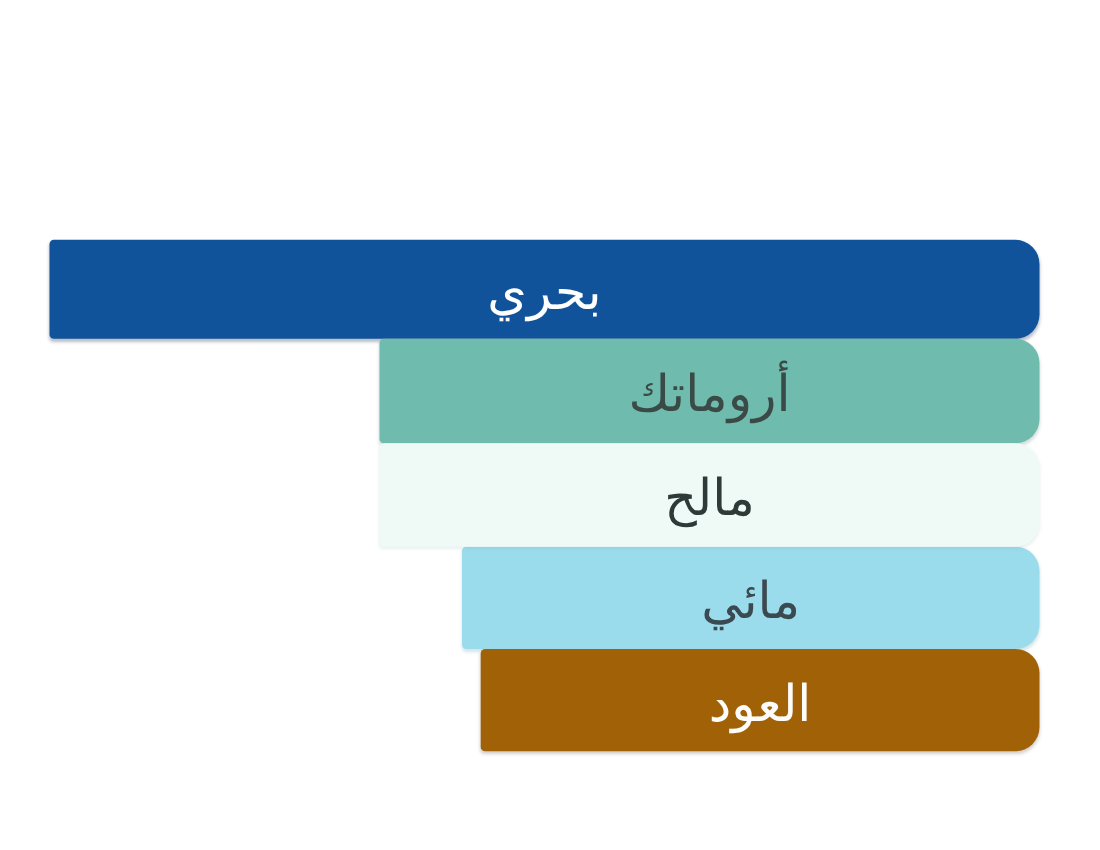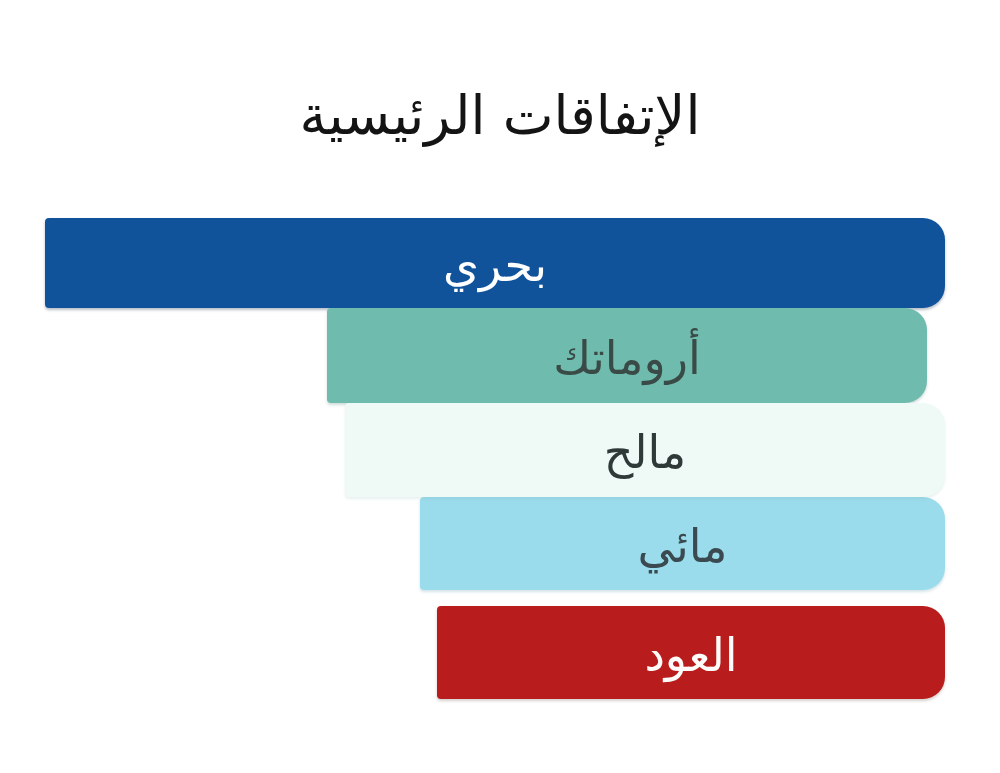--- a/index.html
+++ b/index.html
@@ -82,38 +82,37 @@
   #row-1 { box-shadow: 0 2px 3px rgba(40,90,85,0.22); }
   #row-2 { box-shadow: 0 2px 3px rgba(120,160,160,0.16); }
   #row-3 { box-shadow: 0 2px 3px rgba(60,130,150,0.22); }
   #row-4 { box-shadow: 0 2px 3px rgba(90,75,65,0.26); }
 </style>
 </head>
 <body>
 
 <div id="chart-root" style="background: rgb(255, 255, 255);">
 
-  <div id="chart-title" style="color: rgb(20, 20, 20);">الإتفاقات الرئيسية</div>
 
   <div id="funnel">
 
     <div class="funnel-row" id="row-0" style="left: 45px; top: 218px; width: 900px; height: 90px; background: rgb(16, 83, 155);">
       <span class="funnel-label" style="color: rgb(255, 255, 255);">بحري</span>
     </div>
 
-    <div class="funnel-row" id="row-1" style="left: 327px; top: 308px; width: 600px; height: 95px; background: rgb(111, 188, 174);">
+    <div class="funnel-row" id="row-1" style="left: 345px; top: 308px; width: 600px; height: 95px; background: rgb(111, 188, 174);">
       <span class="funnel-label" style="color: rgb(58, 74, 70);">أروماتك</span>
     </div>
 
     <div class="funnel-row" id="row-3" style="left: 420px; top: 497px; width: 525px; height: 93px; background: rgb(155, 220, 236);">
       <span class="funnel-label" style="color: rgb(58, 74, 80);">مائي</span>
     </div>
 
     <div class="funnel-row" id="row-2" style="left: 345px; top: 403px; width: 600px; height: 94px; background: rgb(239, 250, 247);">
       <span class="funnel-label" style="color: rgb(46, 58, 56);">مالح</span>
     </div>
 
-    <div class="funnel-row" id="row-4" style="left: 437px; top: 590px; width: 508px; height: 93px; background: #b91c1c; margin-top: 16px;">
+    <div class="funnel-row" id="row-4" style="left: 437px; top: 590px; width: 508px; height: 93px; background: #a16207;">
       <span class="funnel-label" style="color: rgb(253, 252, 250);">العود</span>
     </div>
 
   </div>
 </div>
 
 </body></html>

